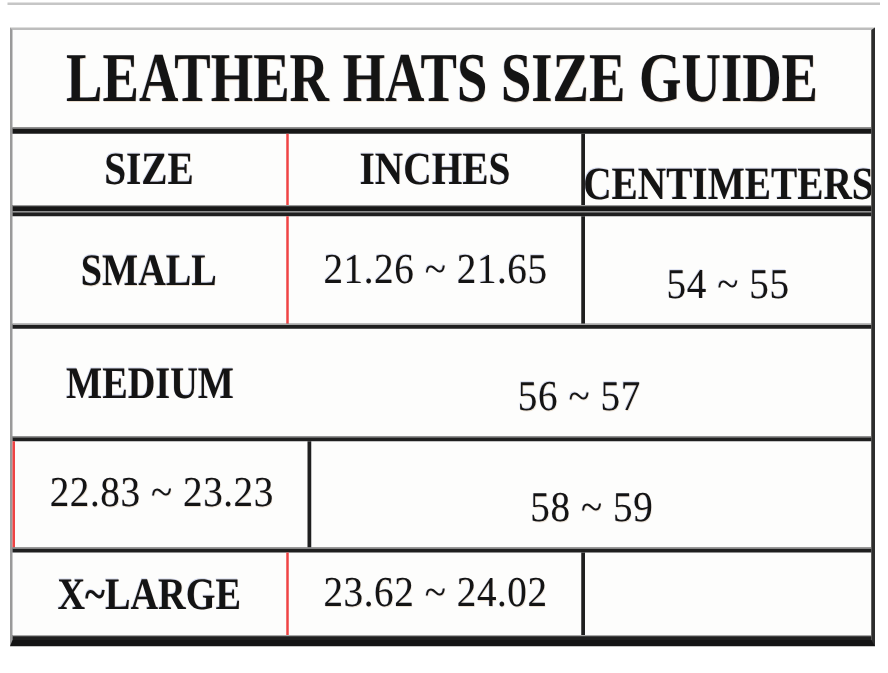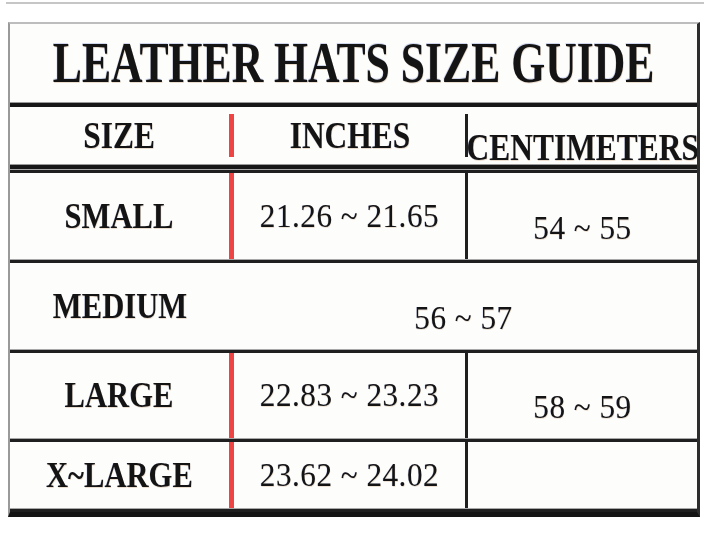--- a/index.html
+++ b/index.html
@@ -66,28 +66,27 @@
     flex: 0 0 3px;
     height: 3px;
     background: #1f1f1f;
     border-top: 1px solid #a8a8a8;
     box-sizing: content-box;
   }
   .hrow {
     flex: 0 0 57px;
     height: 57px;
     display: flex;
-    align-items: center;
   }
   .drow {
     flex: 1 1 auto;
     display: flex;
   }
   .c1 { width: 219px; flex: 0 0 219px; }
-  .c2 { width: 239px; flex: 0 0 239px; border-left: 5px solid #ef4444; border-right: 3px solid #1f1f1f; box-sizing: border-box; }
+  .c2 { width: 239px; flex: 0 0 239px; border-left: 2px solid #ef4444; border-right: 3px solid #1f1f1f; box-sizing: border-box; }
   .c3 { flex: 1 1 auto; margin-top: 24px; }
   .cell {
     display: flex;
     align-items: center;
     justify-content: center;
     overflow: hidden;
   }
   .head-text {
     font-size: 37px;
     font-weight: 700;
@@ -164,23 +163,20 @@
         <span class="label-text">MEDIUM</span>
       </div>
       <div class="cell c3">
         <span class="num-text">56 ~ 57</span>
       </div>
     </div>
 
     <div class="sep-minor"></div>
 
     <div class="drow">
-      <div class="cell c1">
-        <span class="label-text">LARGE</span>
-      </div>
       <div class="cell c2">
         <span class="num-text">22.83 ~ 23.23</span>
       </div>
       <div class="cell c3">
         <span class="num-text">58 ~ 59</span>
       </div>
     </div>
 
     <div class="sep-minor"></div>
 

